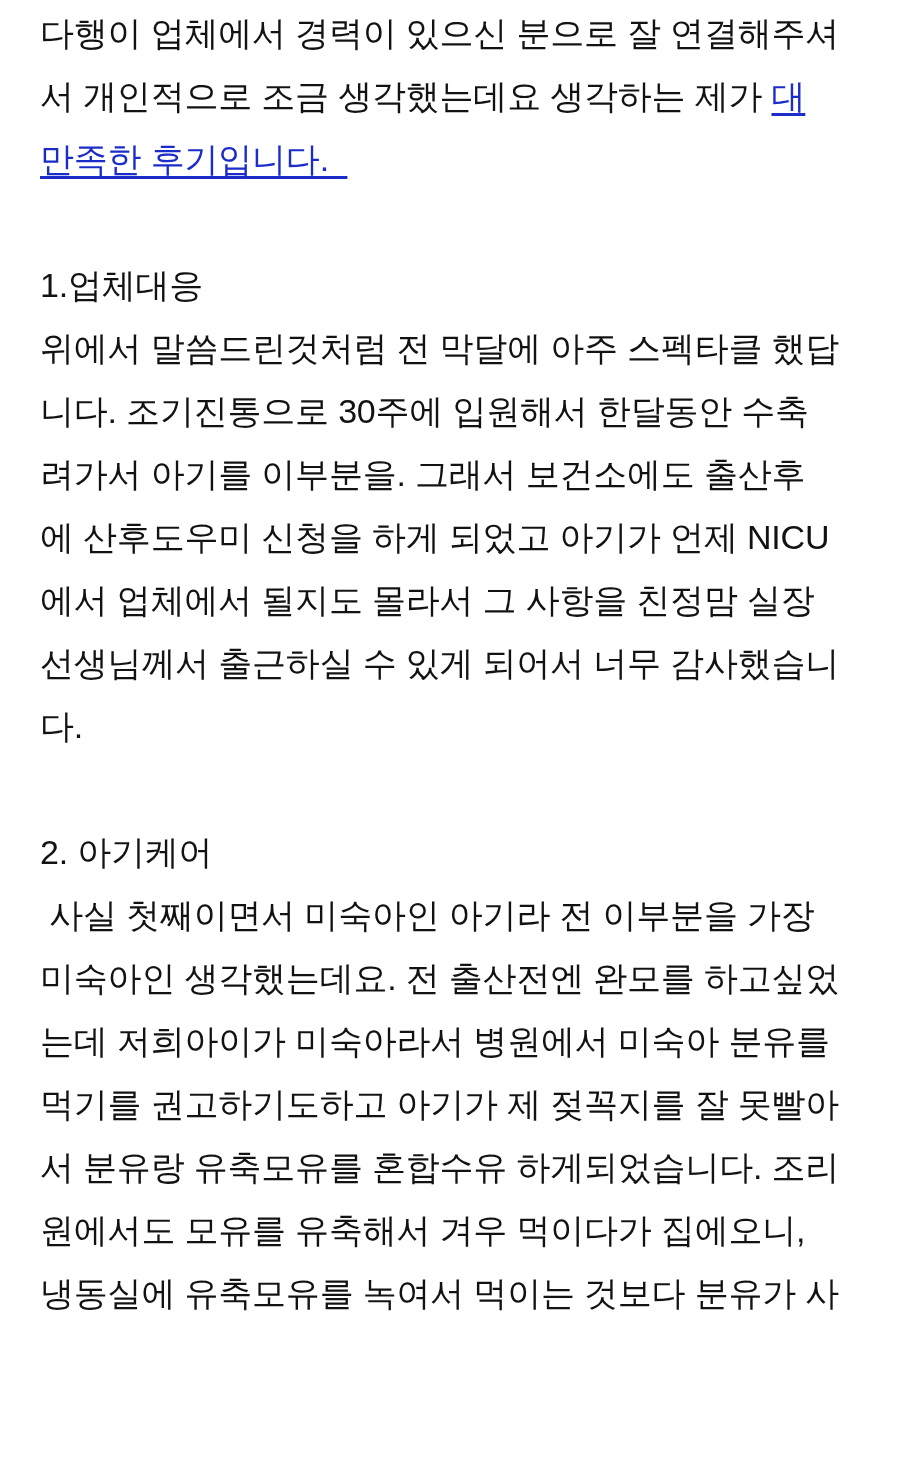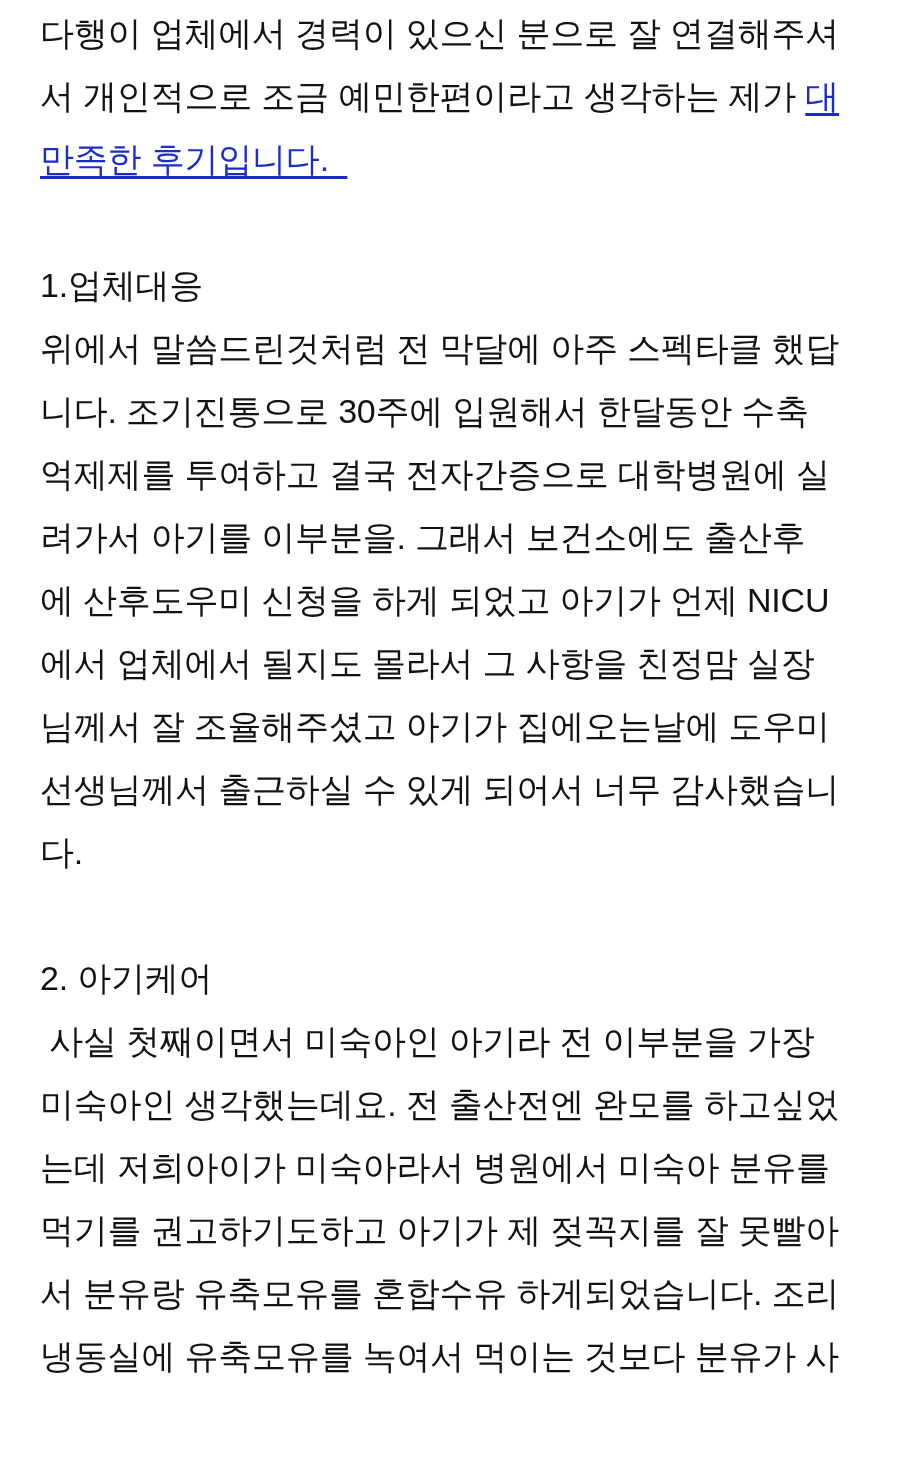--- a/index.html
+++ b/index.html
@@ -36,35 +36,34 @@
     text-underline-offset: 5px;
     cursor: pointer;
   }
 </style>
 </head>
 <body>
 
 <div class="page">
   <div class="content">
       <div class="line"><span>다행이 업체에서 경력이 있으신 분으로 잘 연결해주셔</span></div>
-      <div class="line"><span>서 개인적으로 조금 예민한편이라고 생각하는 제가 </span><span class="seg-link">대</span></div>
+      <div class="line"><span>서 개인적으로 조금 생각했는데요 생각하는 제가 </span><span class="seg-link">대</span></div>
       <div class="line"><span class="seg-link">만족한 후기입니다.  </span></div>
       <div class="line"></div>
       <div class="line"><span class="seg-bold">1.업체대응</span></div>
       <div class="line"><span>위에서 말씀드린것처럼 전 막달에 아주 스펙타클 했답</span></div>
       <div class="line"><span>니다. 조기진통으로 30주에 입원해서 한달동안 수축</span></div>
-      <div class="line"><span>억제제를 투여하고 결국 전자간증으로 대학병원에 실</span></div>
       <div class="line"><span>려가서 아기를 이부분을. 그래서 보건소에도 출산후</span></div>
       <div class="line"><span>에 산후도우미 신청을 하게 되었고 아기가 언제 NICU</span></div>
       <div class="line"><span>에서 업체에서 될지도 몰라서 그 사항을 친정맘 실장</span></div>
-      <div class="line"><span>님께서 잘 조율해주셨고 아기가 집에오는날에 도우미</span></div>
       <div class="line"><span>선생님께서 출근하실 수 있게 되어서 너무 감사했습니</span></div>
       <div class="line"><span>다.</span></div>
       <div class="line"></div>
       <div class="line"><span>2. </span><span class="seg-bold">아기케어</span></div>
       <div class="line"><span> 사실 첫째이면서 미숙아인 아기라 전 이부분을 가장</span></div>
       <div class="line"><span>미숙아인 생각했는데요. 전 출산전엔 완모를 하고싶었</span></div>
       <div class="line"><span>는데 저희아이가 미숙아라서 병원에서 미숙아 분유를</span></div>
       <div class="line"><span>먹기를 권고하기도하고 아기가 제 젖꼭지를 잘 못빨아</span></div>
       <div class="line"><span>서 분유랑 유축모유를 혼합수유 하게되었습니다. 조리</span></div>
+      <div class="line"><span>원에서도 모유를 유축해서 겨우 먹이다가 집에오니,</span></div>
       <div class="line"><span>냉동실에 유축모유를 녹여서 먹이는 것보다 분유가 사</span></div>
     </div>
 </div>
 
 </body></html>

